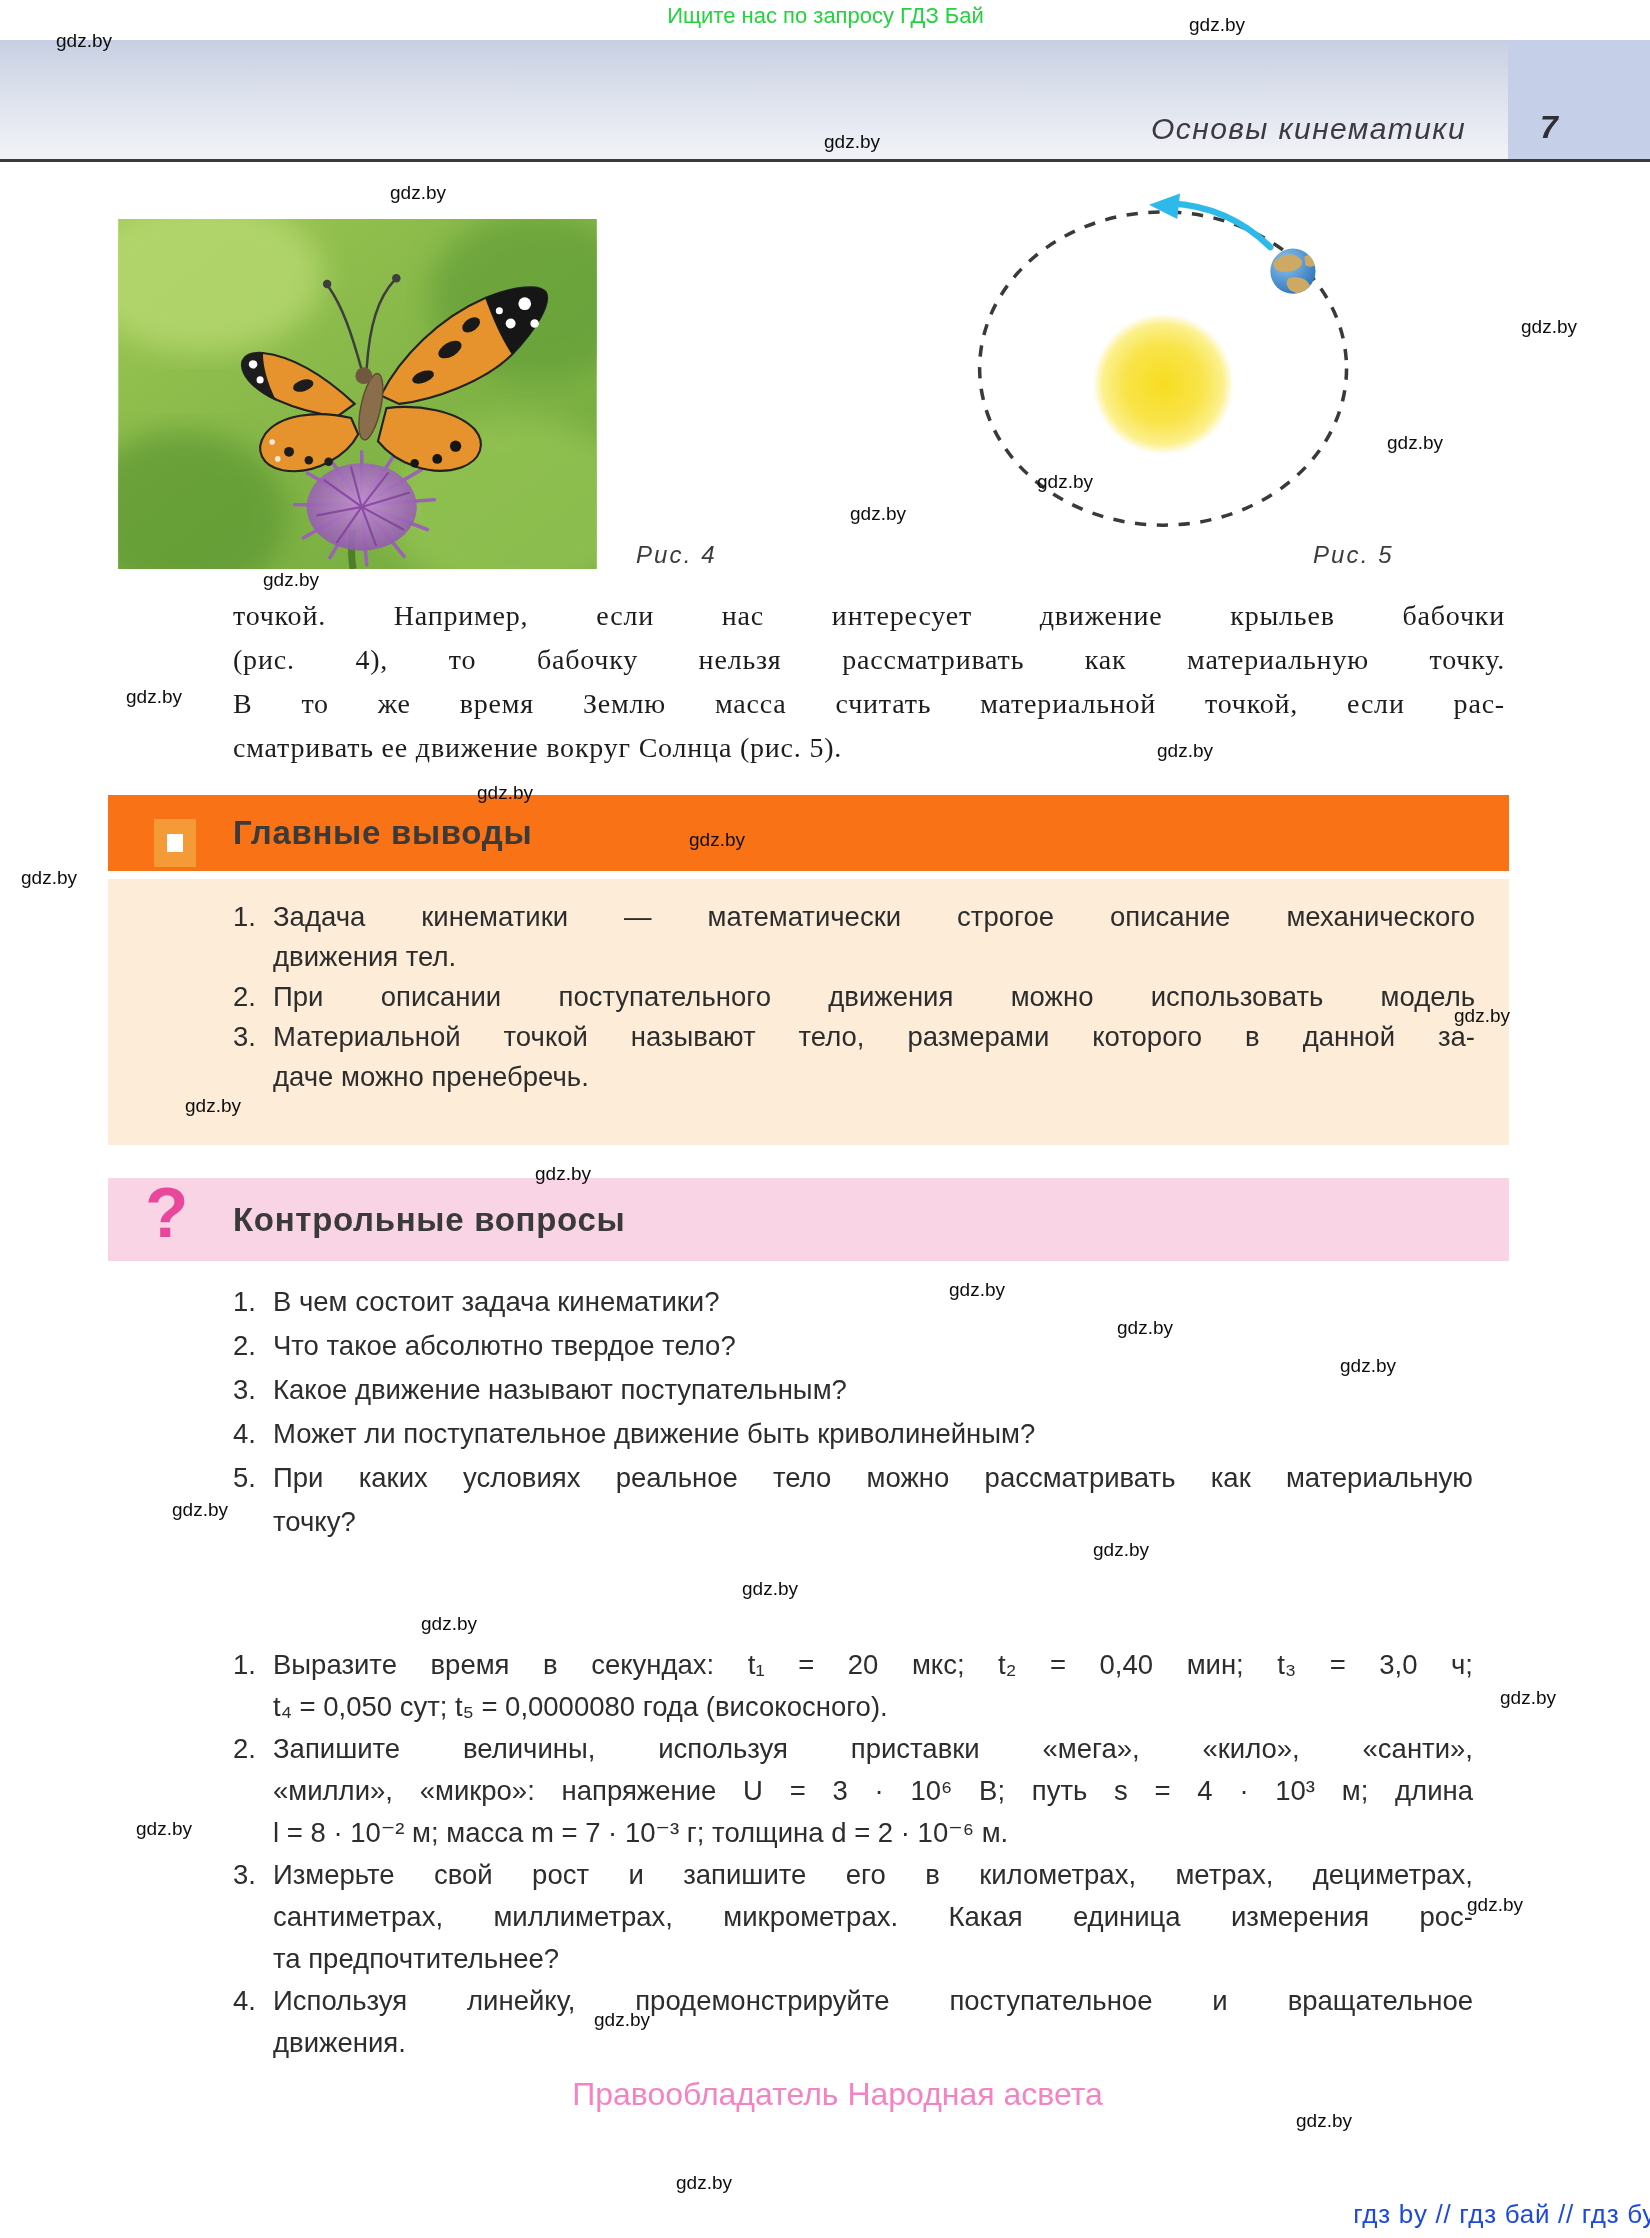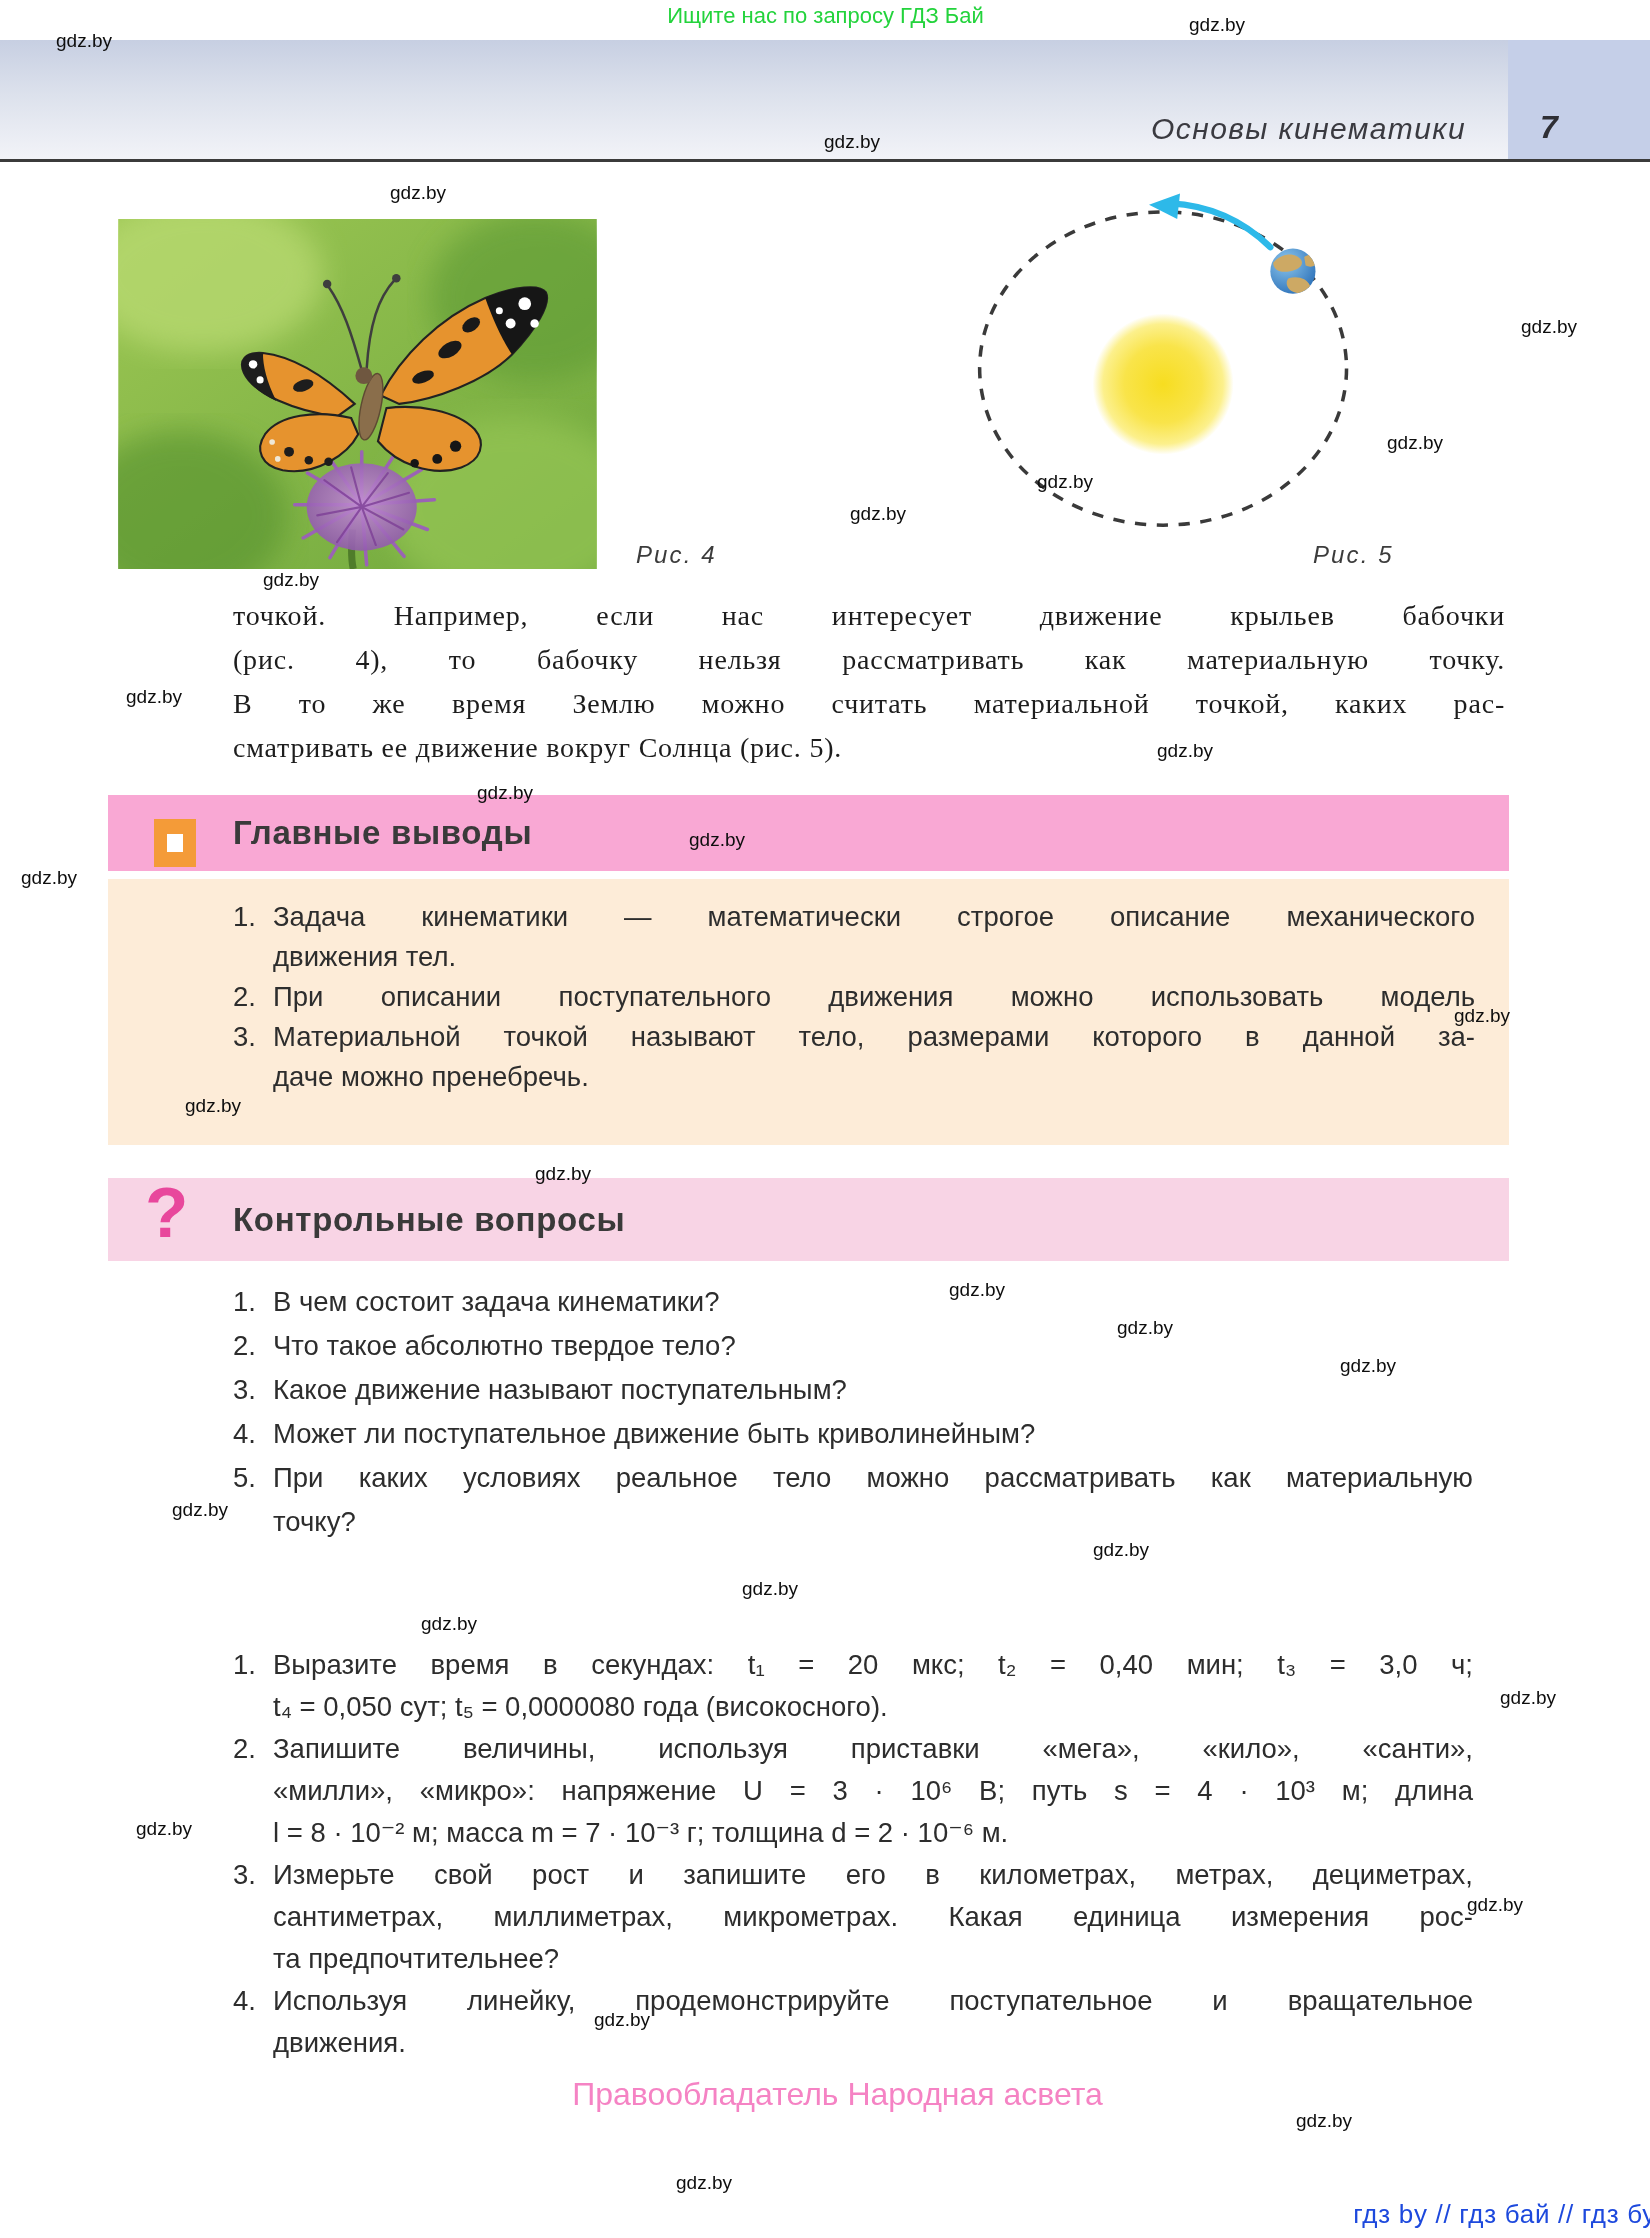--- a/index.html
+++ b/index.html
@@ -33,21 +33,21 @@
 
   
   .para{position:absolute;left:233px;top:594px;width:1272px;z-index:2;
         font-family:"Liberation Serif","DejaVu Serif",serif;font-size:28px;
         line-height:44px;color:#1d1d1d;letter-spacing:0.8px;}
   .para .ln{display:block;}
   .jl{text-align:justify;text-align-last:justify;}
 
   
   .band{position:absolute;left:108px;width:1401px;z-index:1;box-sizing:border-box;}
-  .kc-head{top:795px;height:76px;background:#f9a8d4;}
+  .kc-head{top:795px;height:76px;background:#f97316;}
   .kc-body{top:879px;height:266px;background:#fdecd8;padding-top:18.3px;}
   .cq-head{top:1178px;height:83px;background:#f8d4e5;}
   .hw-head{top:1546px;height:80px;background:#dde1f2;}
   .sec-title{position:absolute;left:125px;top:0;height:100%;display:flex;align-items:center;
              font-size:33px;font-weight:bold;color:#3a3a3a;letter-spacing:0.7px;margin:0;}
 
   .kc-icon{position:absolute;left:46px;top:24px;width:42px;height:48px;background:#f49b38;
            display:flex;align-items:center;justify-content:center;}
   .kc-icon-inner{width:15.5px;height:18.3px;background:#ffffff;}
   .q-icon{position:absolute;left:37px;top:-5.6px;font-size:71px;font-weight:bold;color:#e8479c;
@@ -208,21 +208,21 @@
         <path d="M420,78 Q360,20 278,16" stroke="#2db9e9" stroke-width="9" fill="none" stroke-linecap="round"></path>
         <polygon points="248,18 292,2 288,38" fill="#2db9e9"></polygon>
       </g>
     </svg>
   </div>
   <div class="figcap cap5">Рис. 5</div>
 
   <div class="para">
     <span class="ln jl">точкой. Например, если нас интересует движение крыльев бабочки</span>
     <span class="ln jl">(рис. 4), то бабочку нельзя рассматривать как материальную точку.</span>
-    <span class="ln jl">В то же время Землю можно считать материальной точкой, каких рас-</span>
+    <span class="ln jl">В то же время Землю масса считать материальной точкой, если рас-</span>
     <span class="ln">сматривать ее движение вокруг Солнца (рис. 5).</span>
   </div>
 
   <section class="band kc-head">
     <span class="kc-icon">
       <span class="kc-icon-inner"></span>
     </span>
     <h2 class="sec-title">Главные выводы</h2>
   </section>
   <section class="band kc-body">

